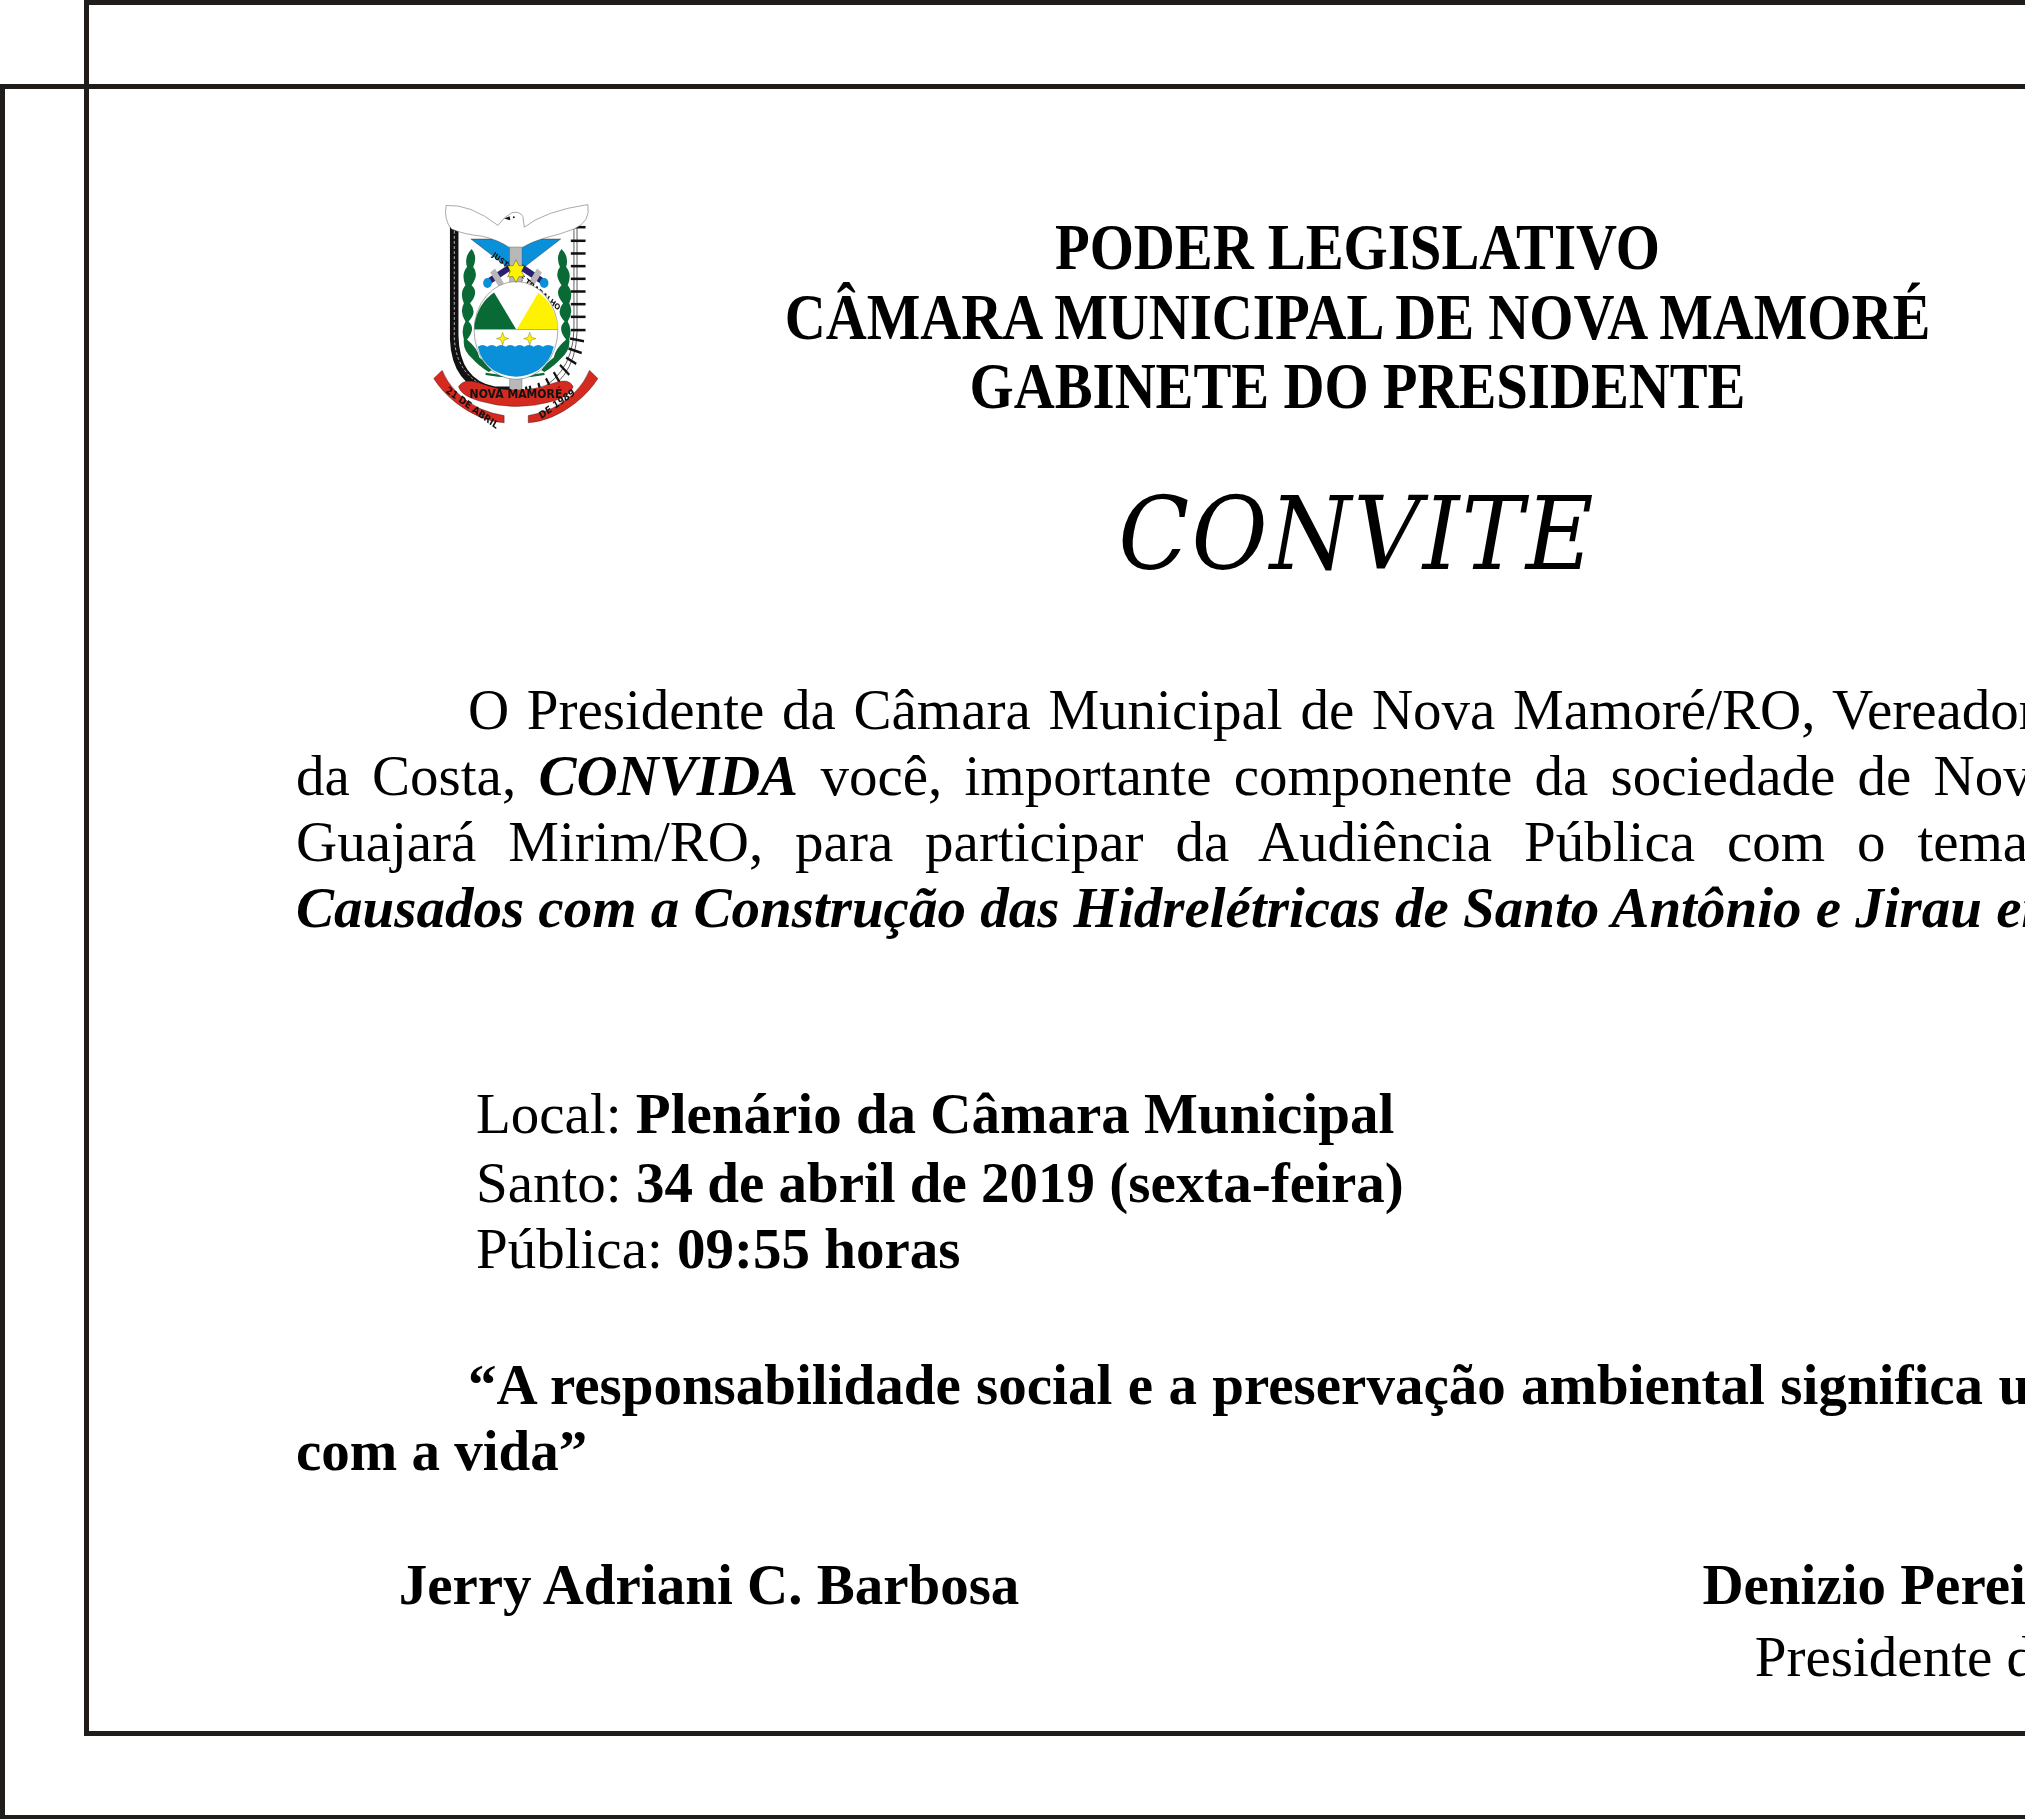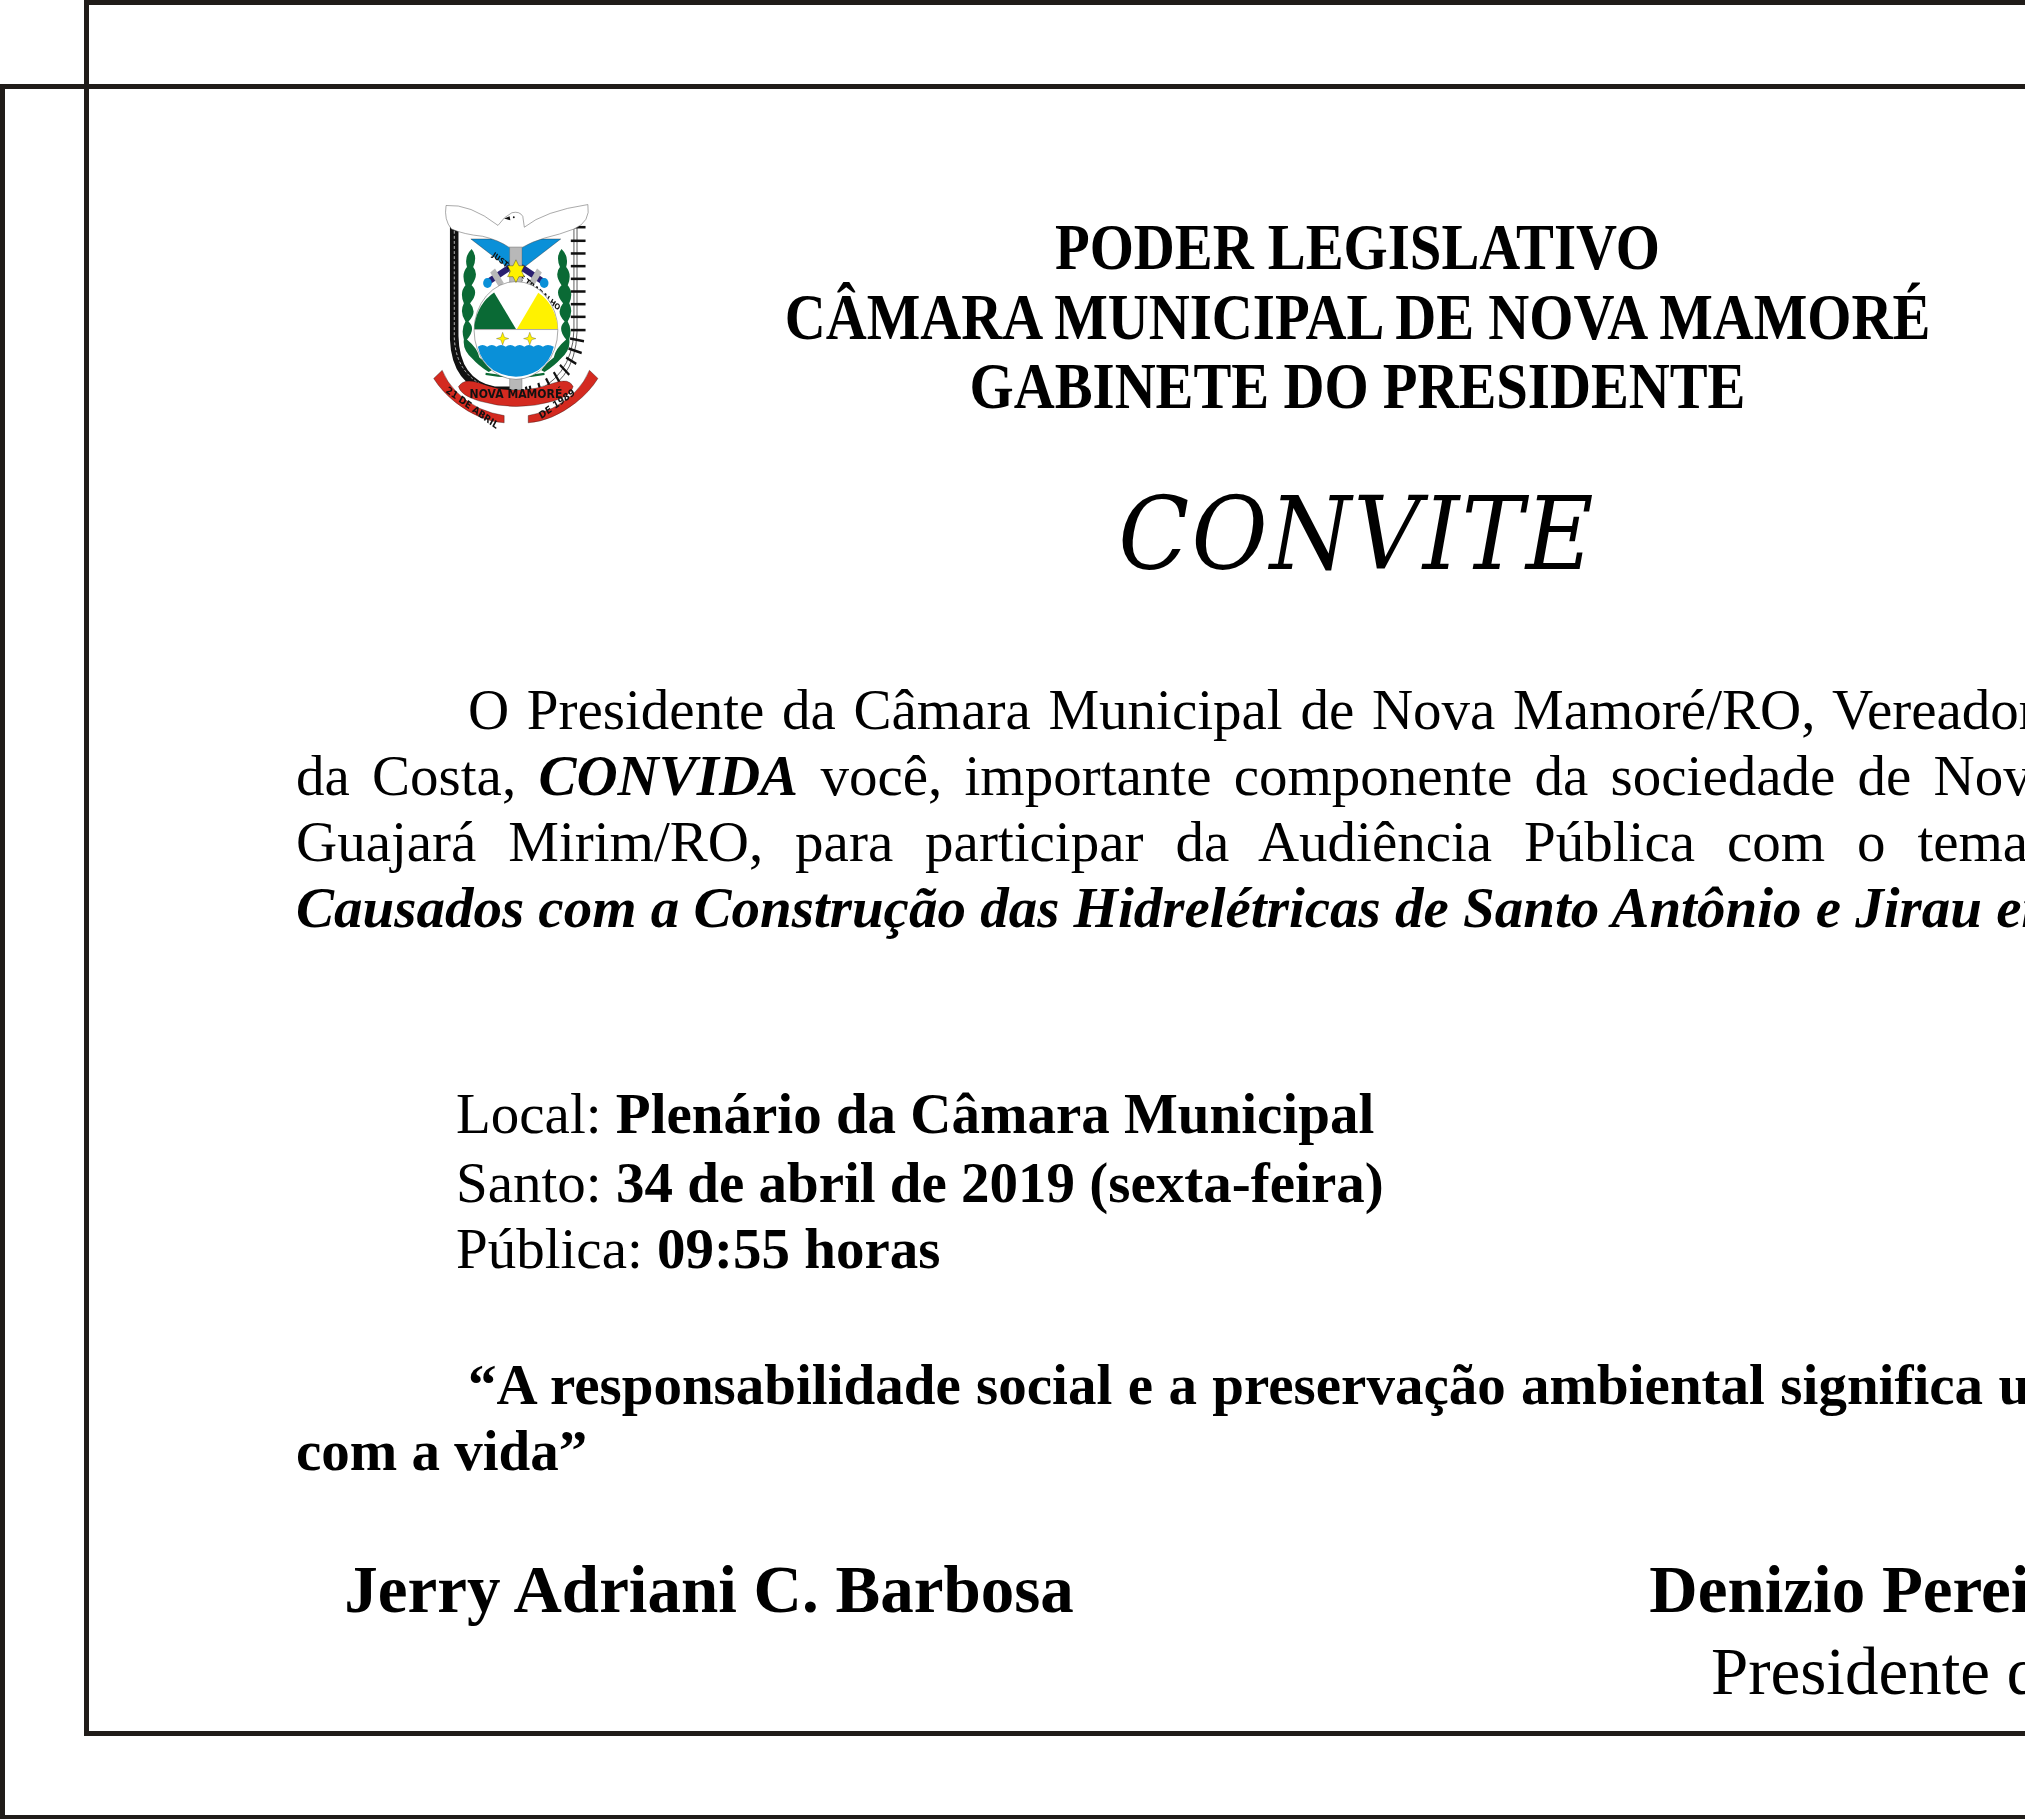--- a/index.html
+++ b/index.html
@@ -10,27 +10,27 @@
   #logo { position: absolute; left: 405px; top: 162px; width: 243px; height: 284px; }
   .header { position: absolute; left: 689px; width: 1337px; text-align: center; }
   .header-line { position: absolute; left: 0; width: 100%; font-weight: bold; font-size: 66px; line-height: 1; white-space: nowrap; transform: scaleX(0.86); transform-origin: center; }
   #hdr-1 { top: 214px; }
   #hdr-2 { top: 284px; }
   #hdr-3 { top: 353px; }
   #title { position: absolute; left: 1053px; width: 608px; top: 484px; text-align: center; font-family: "DejaVu Serif", serif; font-style: italic; font-size: 101px; line-height: 1; letter-spacing: 2.4px; transform: scaleX(0.92); transform-origin: center; }
   .body-para { position: absolute; left: 296px; width: 2119px; font-size: 57px; line-height: 66px; text-align: justify; }
   #intro { top: 677px; text-indent: 172px; }
   #intro b { font-weight: bold; font-style: italic; }
-  .detail { position: absolute; left: 456px; font-size: 57px; line-height: 1; white-space: nowrap; }
+  .detail { position: absolute; left: 476px; font-size: 57px; line-height: 1; white-space: nowrap; }
   .detail b { font-weight: bold; }
   #detail-local { top: 1085px; }
   #detail-data { top: 1154px; }
   #detail-hora { top: 1220px; }
   #quote { top: 1352px; font-weight: bold; text-indent: 172px; }
-  .sig { position: absolute; width: 972px; text-align: center; font-size: 67px; line-height: 1; white-space: nowrap; }
+  .sig { position: absolute; width: 972px; text-align: center; font-size: 57px; line-height: 1; white-space: nowrap; }
   .sig .name { font-weight: bold; display: block; }
   .sig .role { display: block; margin-top: 15.4px; }
   #sig-left { left: 223px; top: 1556px; }
   #sig-right { left: 1519px; top: 1556px; }
 </style>
 </head>
 <body>
 
 <div class="frame" id="frame-a"></div>
 <div class="frame" id="frame-b"></div>

